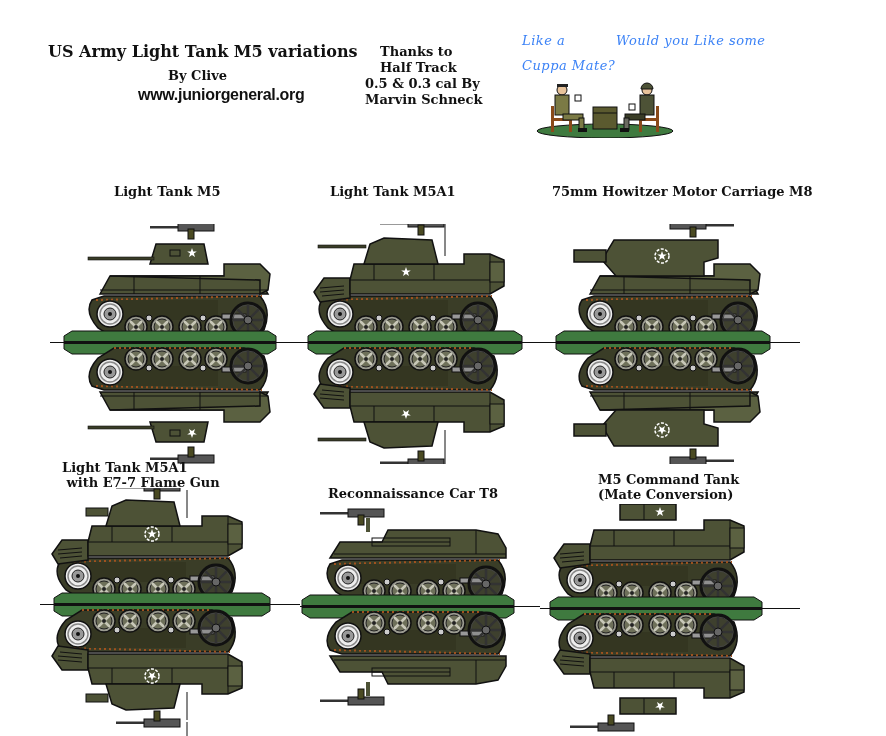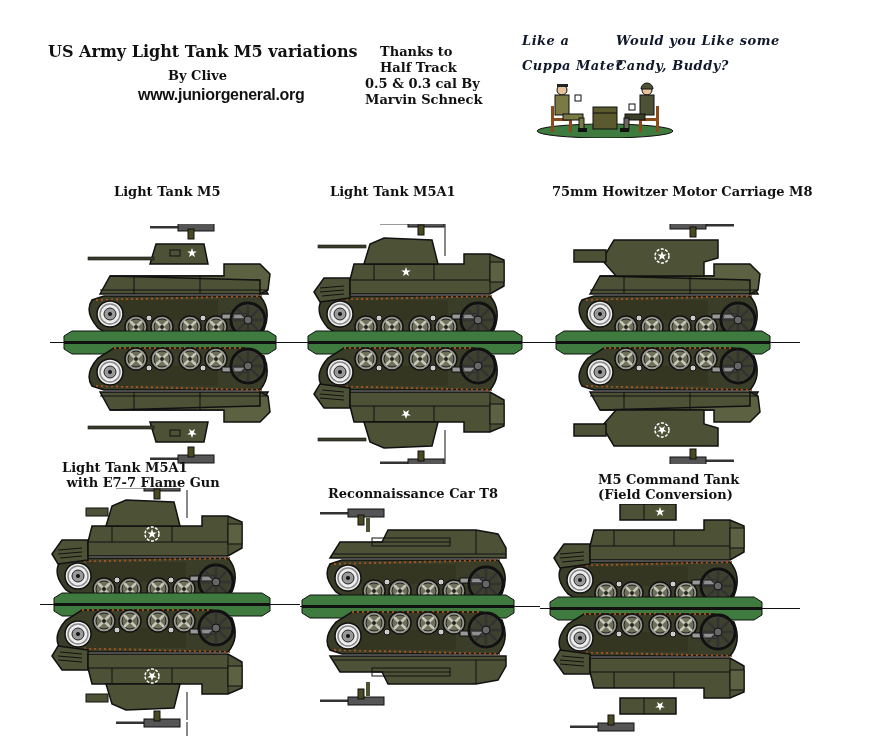--- a/index.html
+++ b/index.html
@@ -3,21 +3,21 @@
 <meta charset="utf-8">
 <style>
   html,body{margin:0;padding:0;background:#ffffff;}
   body{width:886px;height:736px;position:relative;overflow:hidden;font-family:"DejaVu Serif","Liberation Serif",serif;color:#111;}
   .abs{position:absolute;}
   .title{left:48px;top:42px;font-size:16px;font-weight:bold;letter-spacing:0;white-space:nowrap;}
   .byline{left:168px;top:68px;font-size:13px;font-weight:bold;}
   .url{left:138px;top:86px;font-size:16px;font-weight:bold;font-family:"Liberation Sans","DejaVu Sans",sans-serif;letter-spacing:-0.3px;}
   .thanks{left:362px;top:44px;font-size:13px;font-weight:bold;line-height:16px;}
   .thanks div{white-space:nowrap;}
-  .speech{font-family:"DejaVu Serif",serif;font-style:italic;font-weight:bold;font-size:13px;color:#0f172a;line-height:25px;letter-spacing:0.5px;}
+  .speech{font-family:"DejaVu Serif",serif;font-style:italic;font-weight:normal;font-size:13px;color:#3b82f6;line-height:25px;letter-spacing:0.5px;}
   .caption{left:517px;top:142px;font-size:12px;font-weight:bold;line-height:15px;}
   .label{font-size:13px;font-weight:bold;white-space:nowrap;line-height:15px;}
   .panel{position:absolute;}
   svg{display:block;}
 </style>
 </head>
 <body>
 
 <div class="abs title">US Army Light Tank M5 variations</div>
 <div class="abs byline">By Clive</div>
@@ -29,21 +29,20 @@
   <div style="padding-left:3px">0.5 &amp; 0.3 cal By</div>
   <div style="padding-left:3px">Marvin Schneck</div>
 </div>
 
 <div class="abs speech" style="left:522px;top:28px;">
   <div>Like a</div>
   <div>Cuppa Mate?</div>
 </div>
 <div class="abs speech" style="left:616px;top:28px;">
   <div>Would you Like some</div>
-  <div>Candy, Buddy?</div>
 </div>
 <div class="abs" style="left:535px;top:80px;">
   <svg width="140" height="58" viewBox="0 0 140 58">
     <ellipse cx="70" cy="51" rx="68" ry="7" fill="#3f7a3f" stroke="#111"></ellipse>
 
     <rect x="16" y="26" width="3" height="26" fill="#8a4a1a"></rect>
     <rect x="16" y="38" width="20" height="3" fill="#8a4a1a"></rect>
     <rect x="34" y="40" width="3" height="12" fill="#8a4a1a"></rect>
     <rect x="121" y="26" width="3" height="26" fill="#8a4a1a"></rect>
     <rect x="104" y="38" width="20" height="3" fill="#8a4a1a"></rect>
@@ -258,21 +257,21 @@
     <rect x="2" y="101" width="212" height="3" fill="#111"></rect>
     <g transform="translate(0,206) scale(1,-1)">
         <use href="#p5up"></use>
       </g>
   </svg>
 </div>
 
 <div class="panel" style="left:540px;top:472px;width:300px;">
   <div class="label abs" style="left:58px;top:0;">
     <div>M5 Command Tank</div>
-    <div>(Field Conversion)</div>
+    <div>(Mate Conversion)</div>
   </div>
   <svg class="abs" style="left:0;top:32px;" width="260" height="230" viewBox="0 0 260 230">
     <g id="p6up" transform="translate(14,102)">
       <use href="#running"></use>
       <use href="#hull-m5a1"></use>
       <rect x="66" y="-102" width="56" height="16" fill="#4d5236" stroke="#111" stroke-width="1.5"></rect>
       <line x1="90" y1="-102" x2="90" y2="-86" stroke="#111"></line>
       <use href="#star" x="106" y="-94"></use>
       <use href="#mg50" x="16" y="-116"></use>
     </g>

